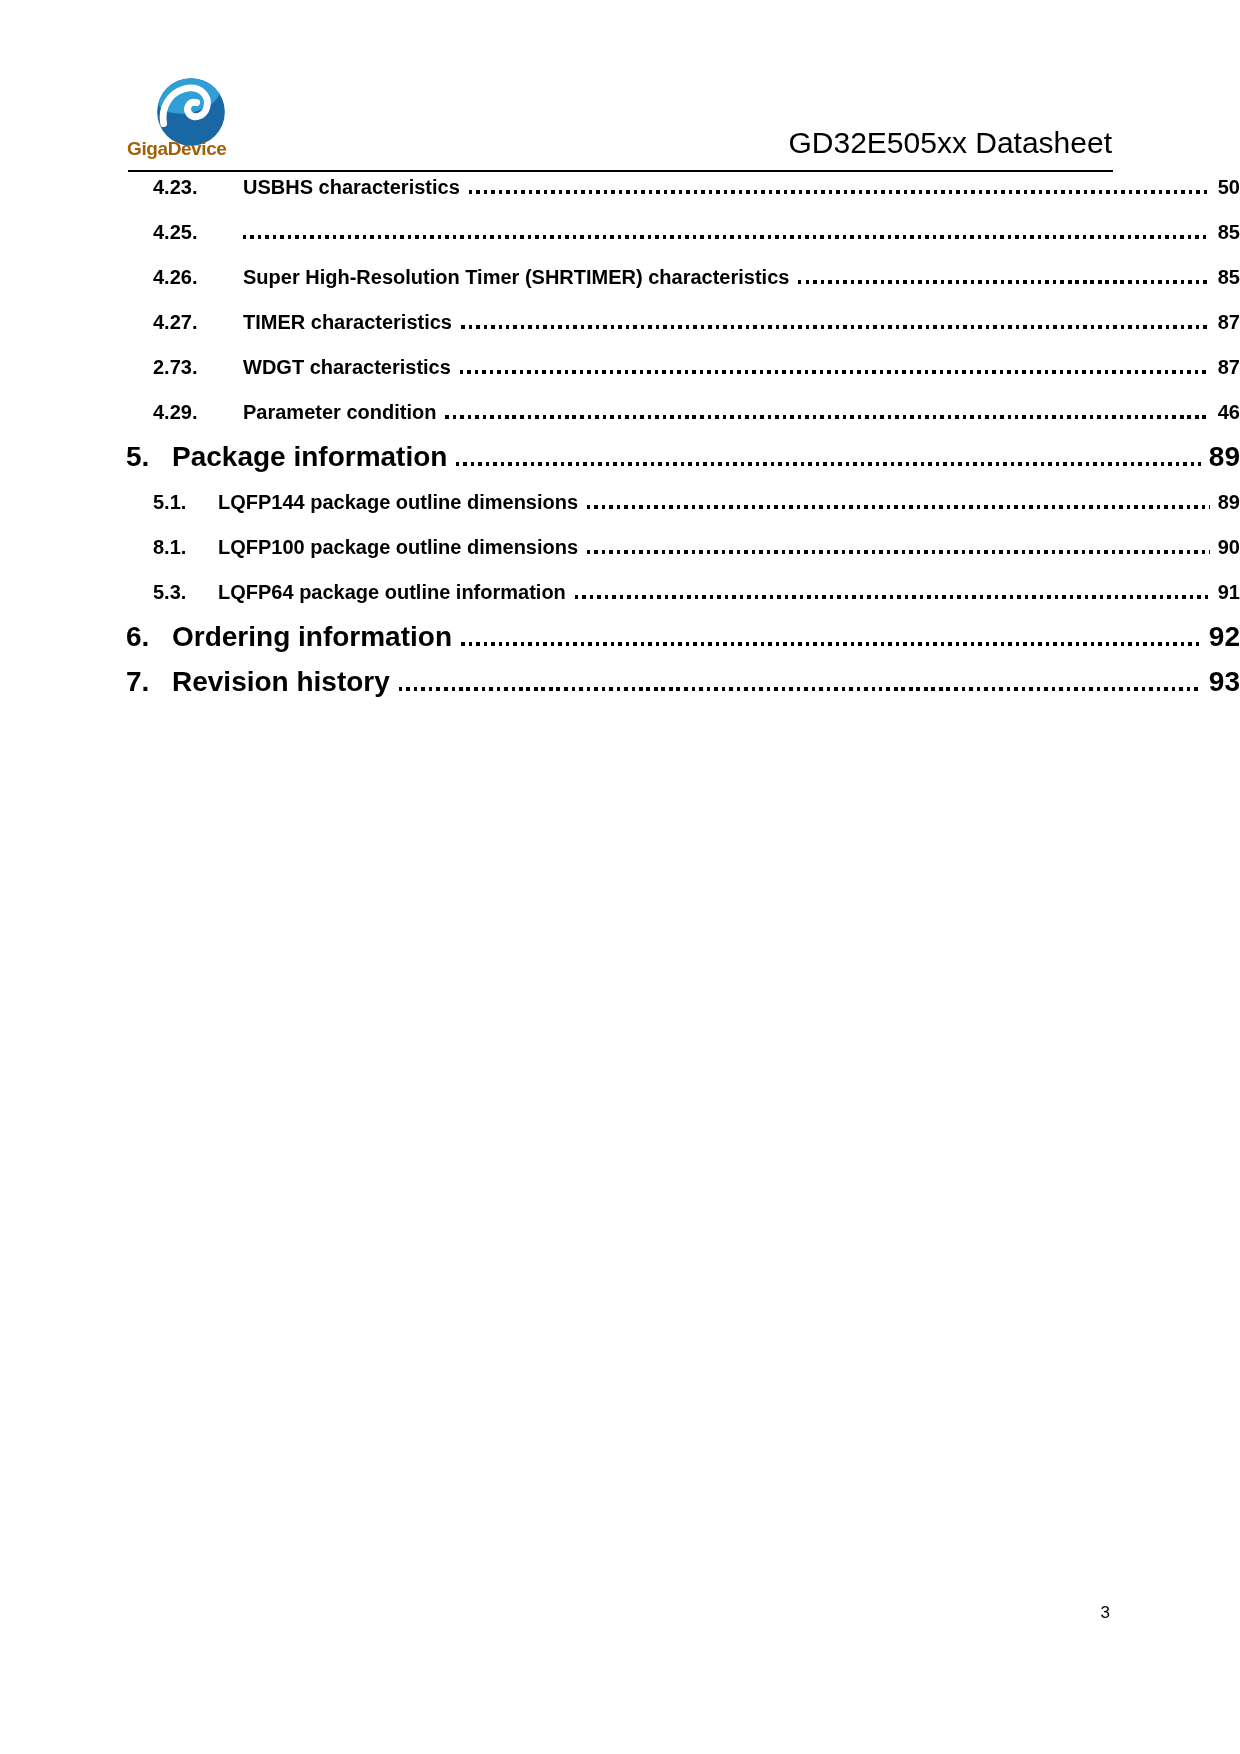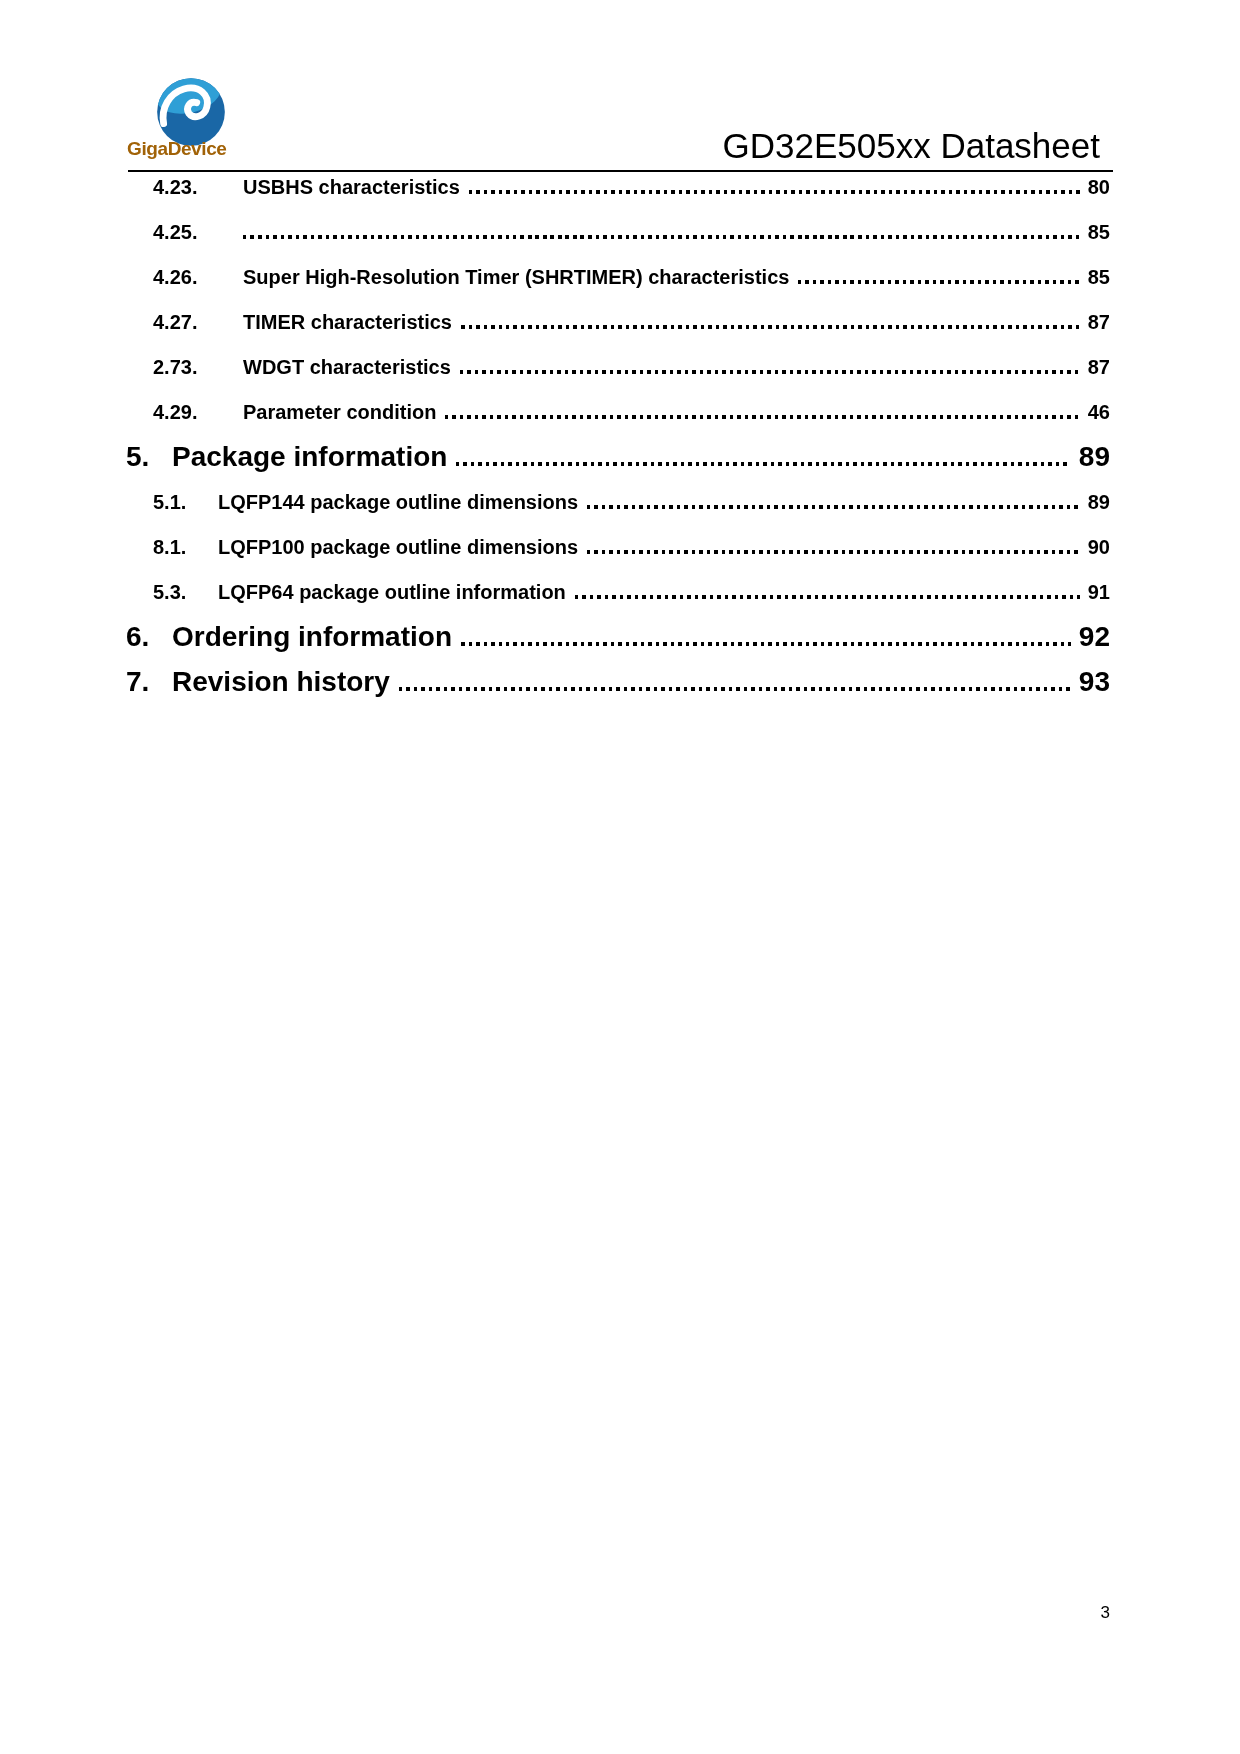--- a/index.html
+++ b/index.html
@@ -13,35 +13,34 @@
   .page { position: absolute; inset: 0; }
 
   
   .logo-mark { position: absolute; left: 152px; top: 76px; width: 78px; height: 72px; }
   .logo-word {
     position: absolute; left: 127px; top: 138px;
     font-size: 19px; font-weight: bold; letter-spacing: -0.4px;
     white-space: nowrap;
   }
   .doc-title {
-    position: absolute; top: 126px; right: 140px;
-    font-size: 35px; font-weight: 400; letter-spacing: 0;
+    position: absolute; top: 126px; right: 128px;
+    font-size: 30px; font-weight: 400; letter-spacing: 0;
     white-space: nowrap;
   }
   .header-rule {
     position: absolute; top: 170px; left: 128px; right: 127px;
     height: 2px; background: #000;
   }
 
   
   .toc { position: absolute; left: 0; right: 0; top: 177px; }
   .toc-row {
     display: flex; align-items: flex-start;
     height: 45px; line-height: 1;
-    padding-right: 130px;
     font-weight: bold; white-space: nowrap;
   }
   .toc-row.l2 { padding-left: 153px; font-size: 20px; }
   .toc-row.l1 { padding-left: 126px; font-size: 28px; position: relative; top: -4px; }
 
   .toc-num { flex: 0 0 auto; display: inline-block; }
   .l2 .toc-num.num-wide   { width: 90px; }
   .l2 .toc-num.num-narrow { width: 65px; }
   .l1 .toc-num            { width: 46px; }
 
@@ -83,21 +82,21 @@
     <div class="logo-word" style="color:#a16207;">GigaDevice</div>
     <div class="doc-title">GD32E505xx Datasheet</div>
     <div class="header-rule"></div>
   </div>
 
   <main class="toc" id="toc">
     <div class="toc-row l2">
       <span class="toc-num num-wide">4.23.</span>
       <span class="toc-title">USBHS characteristics</span>
       <span class="toc-leader"></span>
-      <span class="toc-page">80</span>
+      <span class="toc-page">50</span>
     </div>
 
 
     <div class="toc-row l2">
       <span class="toc-num num-wide">4.25.</span>
       <span class="toc-leader"></span>
       <span class="toc-page">85</span>
     </div>
 
     <div class="toc-row l2">

